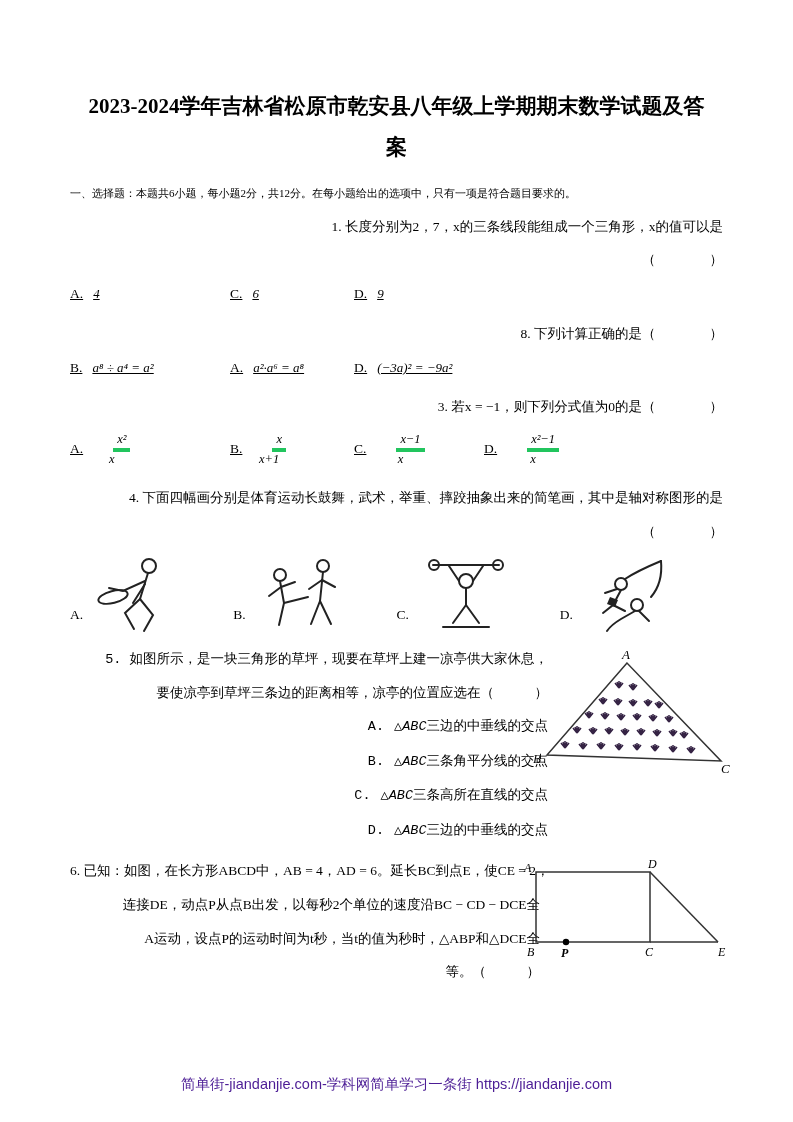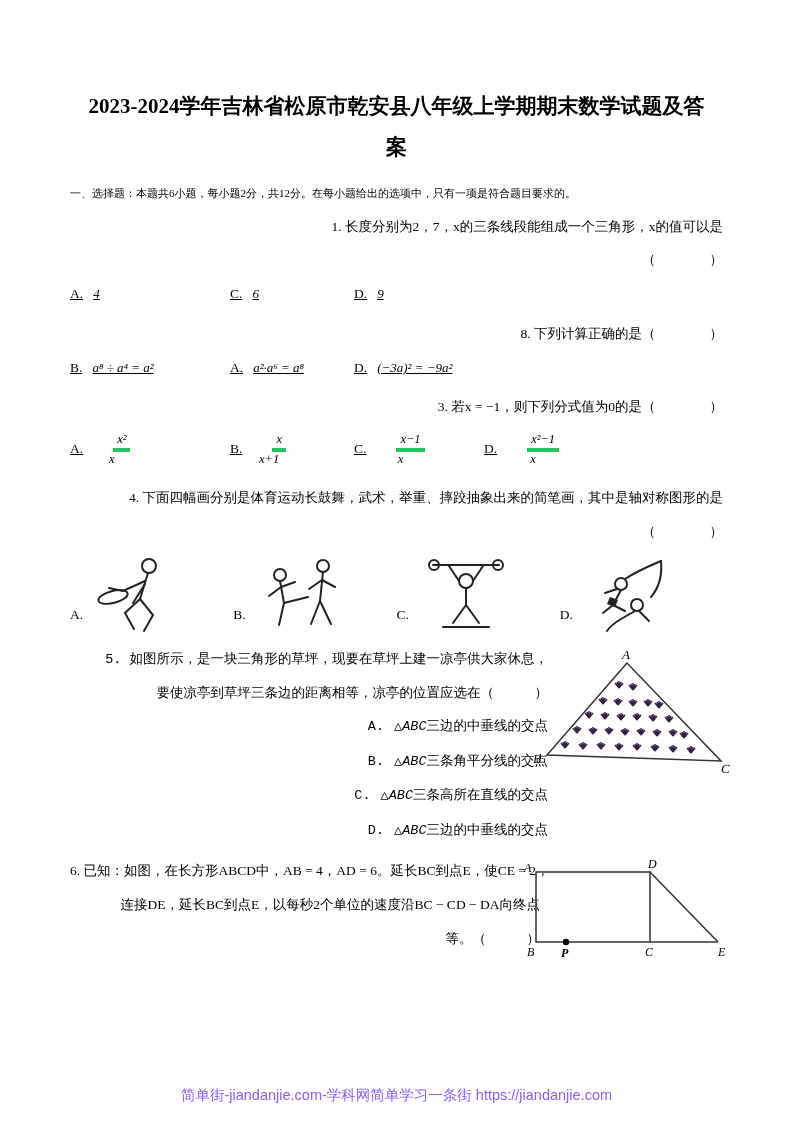--- a/index.html
+++ b/index.html
@@ -27,22 +27,22 @@
   .fig-row { display: grid; grid-template-columns: 1fr 1fr 1fr 1fr;
              margin: 4px 0 2px; align-items: end; }
   .fig-cell { display: flex; align-items: flex-end; }
   .fig-cell .opt-label { font-size: 13.5px; margin-right: 4px; margin-bottom: 14px; }
   .q-rel { position: relative; }
   .q5-text, .q5-opts { width: 478px; font-family: Liberation Mono, monospace; }
   .q5-opts .qline { line-height: 2.55; }
   .q5-fig { position: absolute; right: -8px; top: 6px; }
   .q6-text { width: 470px; }
   .q6-fig { position: absolute; right: -14px; top: 4px; }
-  .footer { position: absolute; bottom: 17px; left: 0; width: 100%;
-            text-align: center; font-size: 14.5px; color: #8b5cf6;
+  .footer { position: absolute; bottom: 28px; left: 0; width: 100%;
+            text-align: center; font-size: 14.5px; color: #4c1d95;
             font-family: "Liberation Sans", "DejaVu Sans", sans-serif; }
   svg text { font-family: "Liberation Serif", serif; font-style: italic; }
 </style>
 </head>
 <body>
 
 <div class="page">
   <div class="content">
 
     <h1 class="title">
@@ -194,21 +194,22 @@
           <use href="#tuft" x="160" y="97"></use>
         <text x="91" y="10" font-size="13" fill="#000">A</text>
         <text x="2" y="114" font-size="13" fill="#000">B</text>
         <text x="190" y="124" font-size="13" fill="#000">C</text>
       </svg>
     </div>
 
     <div class="question q-rel">
       <div class="q6-text">
         <div class="qline">6. 已知：如图，在长方形ABCD中，AB = 4，AD = 6。延长BC到点E，使CE = 2，</div>
-        <div class="qline">连接DE，延长BC到点E，以每秒2个单位的速度沿BC − CD − DA向终点</div>
+        <div class="qline">连接DE，动点P从点B出发，以每秒2个单位的速度沿BC − CD − DCE全</div>
+        <div class="qline">A运动，设点P的运动时间为t秒，当t的值为秒时，△ABP和△DCE全</div>
         <div class="qline">等。（　　　）</div>
       </div>
       <svg class="q6-fig" width="215" height="102" viewBox="0 0 215 102">
         <polygon points="14,14 128,14 128,84 14,84" fill="none" stroke="#333" stroke-width="1.5"></polygon>
         <path d="M128 84 L196 84" stroke="#333" stroke-width="1.5"></path>
         <path d="M128 14 L196 84" stroke="#333" stroke-width="1.5"></path>
         <circle cx="44" cy="84" r="3.2" fill="#000"></circle>
         <text x="2" y="14" font-size="12" fill="#000">A</text>
         <text x="126" y="10" font-size="12" fill="#000">D</text>
         <text x="5" y="98" font-size="12" fill="#000">B</text>

